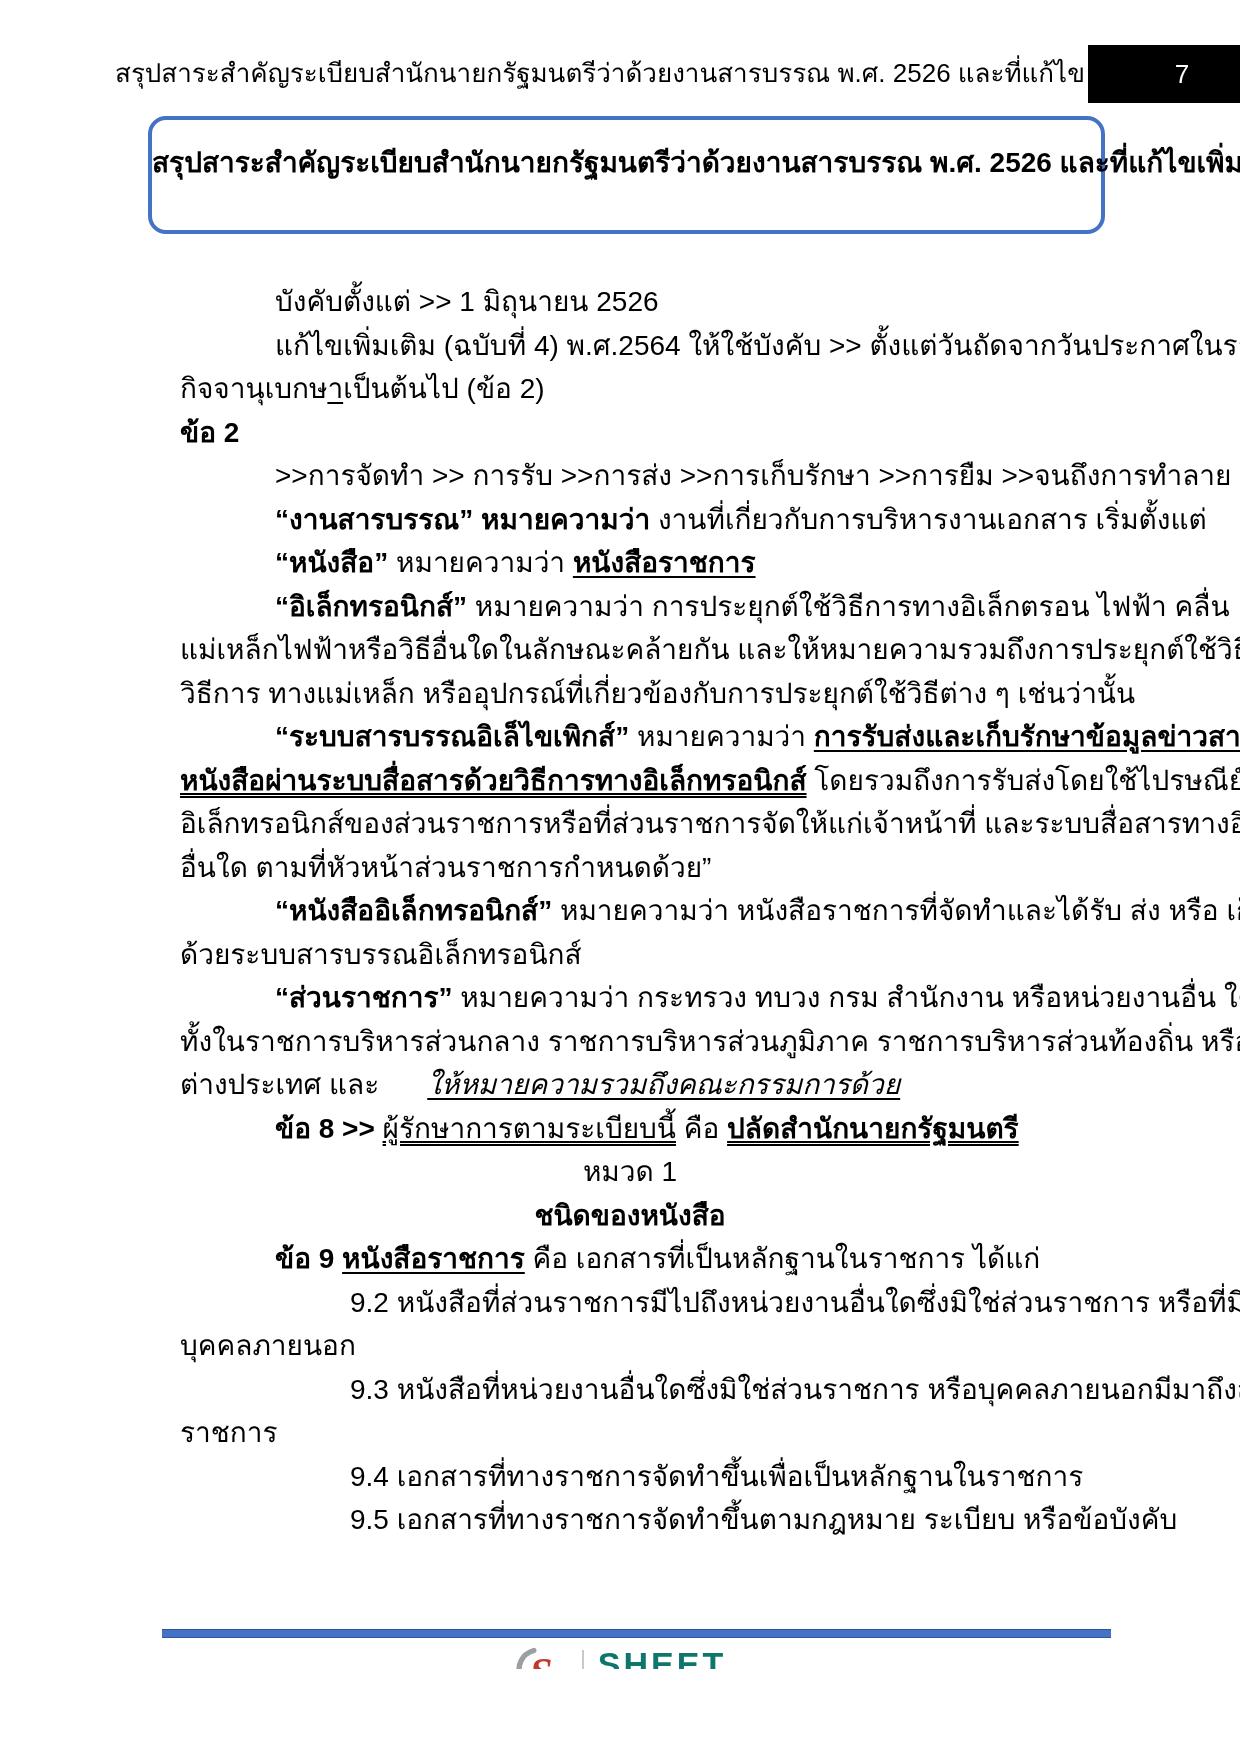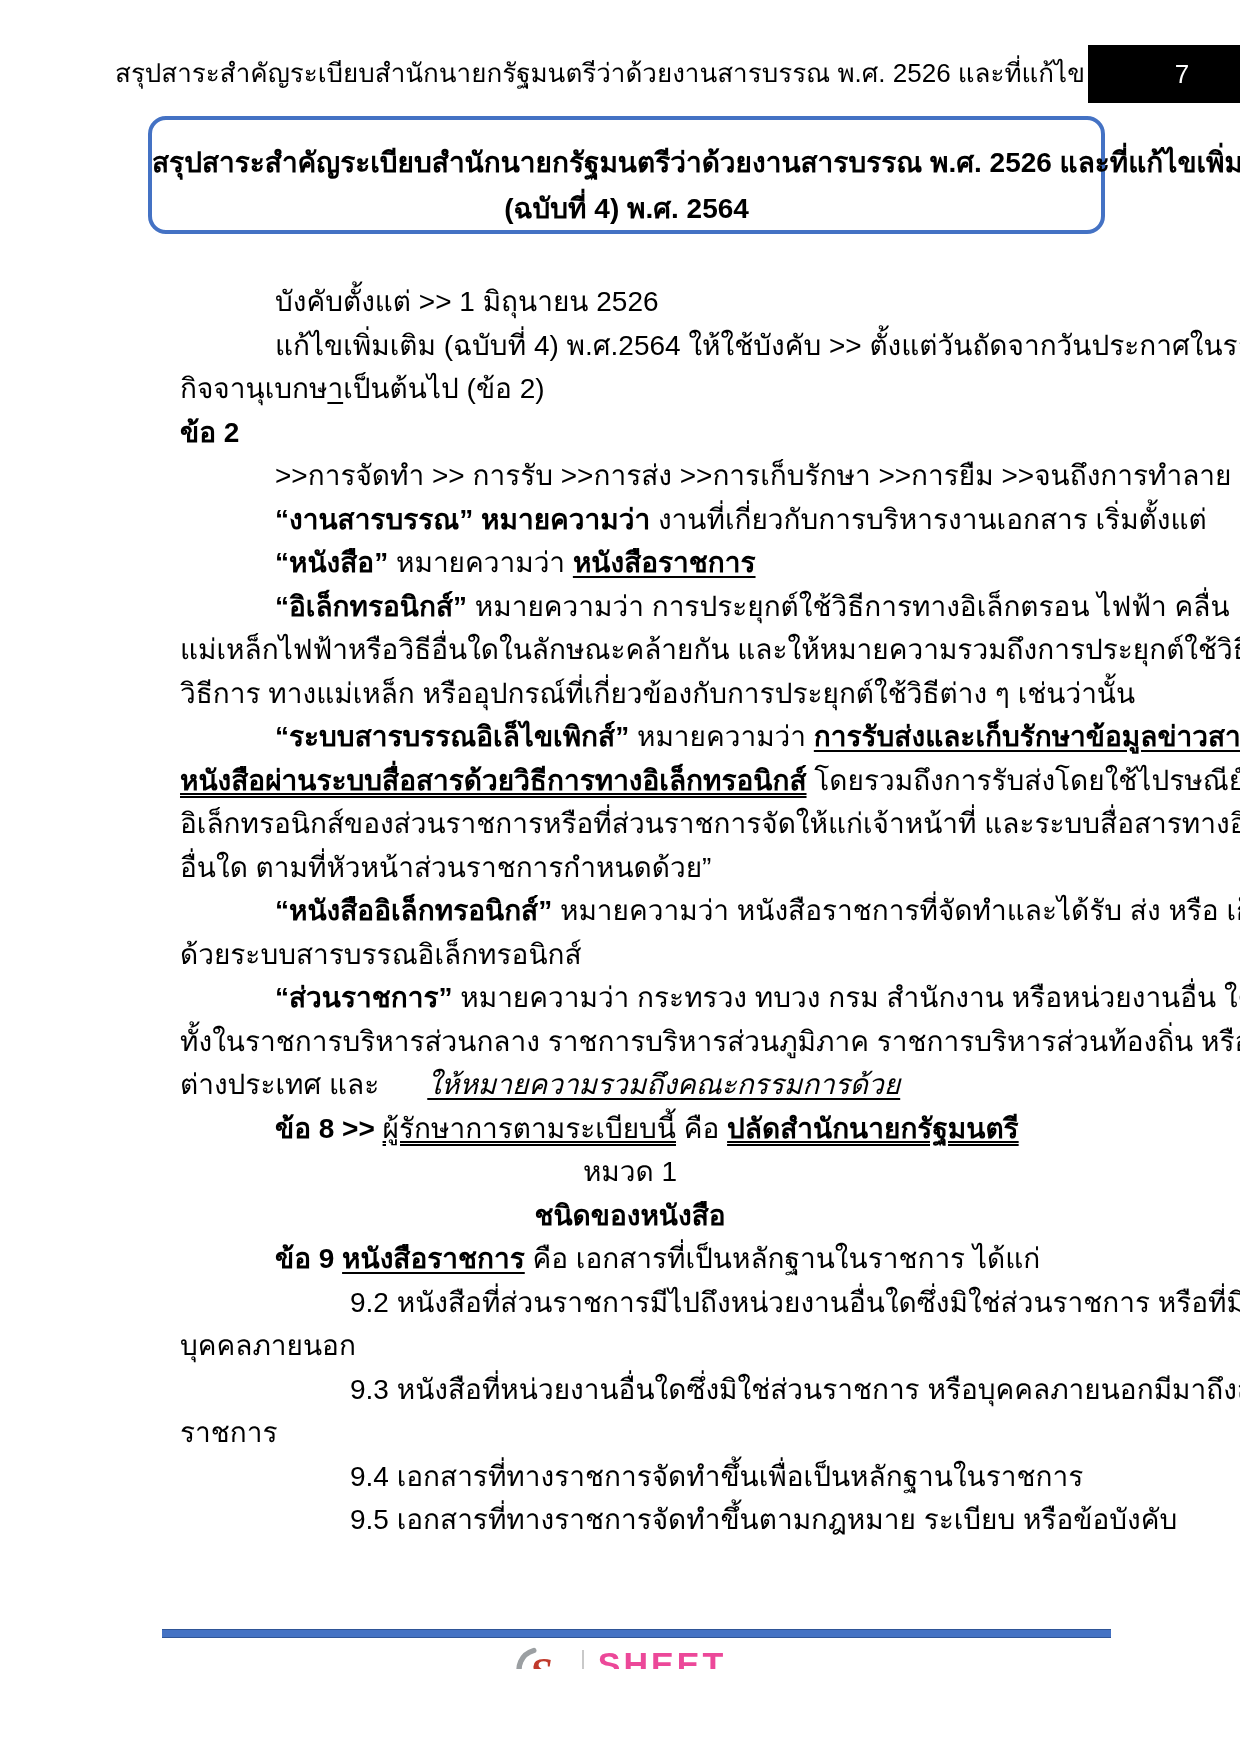--- a/index.html
+++ b/index.html
@@ -73,40 +73,39 @@
   .footer-logo {
     position: absolute;
     top: 1646px; left: 0; width: 100%;
     display: flex; align-items: center; justify-content: center;
     gap: 14px;
   }
   .logo-divider { width: 2px; height: 46px; background: #c9c9c9; }
   .brand-text { display: flex; flex-direction: column; }
   .brand-main {
     font-weight: bold; font-size: 34px; line-height: 32px;
-    color: #ec4899; letter-spacing: 3px;
+    color: #0f766e; letter-spacing: 3px;
   }
   .brand-sub {
     font-size: 14px; color: #bdbdbd; letter-spacing: 10px; margin-top: 2px;
   }
 </style>
 </head>
 <body>
 
 <div class="page">
 
   <div class="running-header">สรุปสาระสำคัญระเบียบสำนักนายกรัฐมนตรีว่าด้วยงานสารบรรณ พ.ศ. 2526 และที่แก้ไข</div>
 
   <div class="page-number-box">
     <span>7</span>
   </div>
 
   <div class="title-box">
     <div class="tline">สรุปสาระสำคัญระเบียบสำนักนายกรัฐมนตรีว่าด้วยงานสารบรรณ พ.ศ. 2526 และที่แก้ไขเพิ่มเติมถึง</div>
-    <div class="tline">(ฉบับที่ 4) พ.ศ. 2564</div>
   </div>
 
   <div class="doc-body">
       <div class="line t"><span>บังคับตั้งแต่ &gt;&gt; 1 มิถุนายน 2526</span></div>
       <div class="line t"><span>แก้ไขเพิ่มเติม (ฉบับที่ 4) พ.ศ.2564 ให้ใช้บังคับ &gt;&gt; ตั้งแต่วันถัดจากวันประกาศในราช</span></div>
       <div class="line"><span>กิจจานุเบกษ</span><span class="u">า</span><span>เป็นต้นไป (ข้อ 2)</span></div>
       <div class="line"><span class="b">ข้อ 2</span></div>
       <div class="line t"><span>&gt;&gt;การจัดทำ &gt;&gt; การรับ &gt;&gt;การส่ง &gt;&gt;การเก็บรักษา &gt;&gt;การยืม &gt;&gt;จนถึงการทำลาย</span></div>
       <div class="line t"><span class="b">“งานสารบรรณ” หมายความว่า</span><span> งานที่เกี่ยวกับการบริหารงานเอกสาร เริ่มตั้งแต่</span></div>
       <div class="line t"><span class="b">“หนังสือ”</span><span>  หมายความว่า </span><span class="bu">หนังสือราชการ</span></div>

